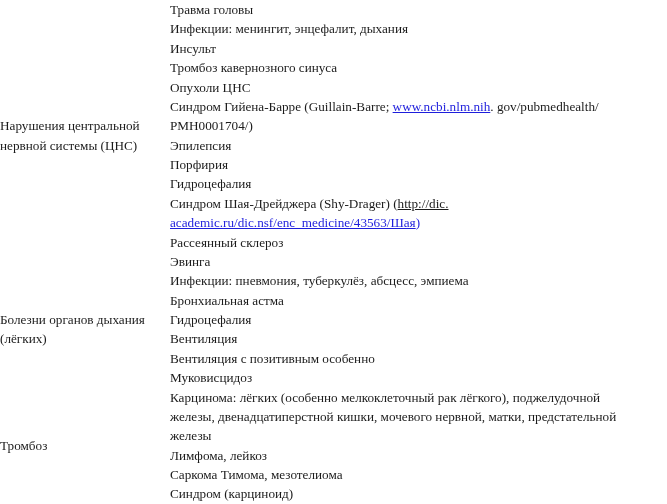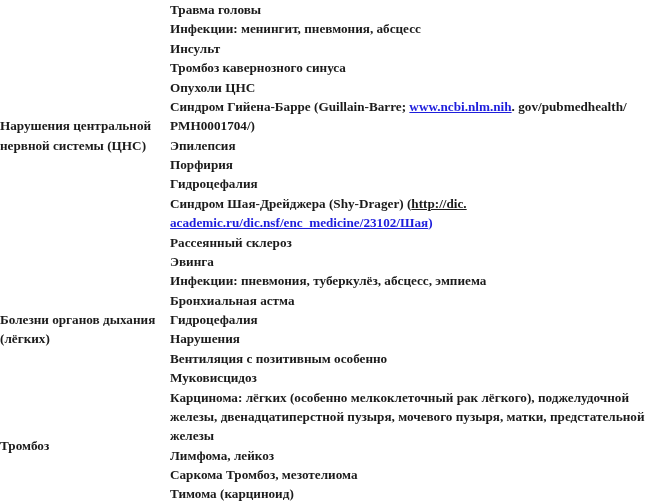--- a/index.html
+++ b/index.html
@@ -15,21 +15,21 @@
     color:var(--text-color);
     font-family:"Liberation Serif", serif;
     font-size:13.2px;
     line-height:19.38px;
   }
   table.cond{
     border-collapse:collapse;
     table-layout:fixed;
     width:667px;
   }
-  table.cond td{padding:0;margin:8px;font-weight:bold;}
+  table.cond td{padding:0;margin:8px;}
   td.cat{
     vertical-align:middle;
     padding-left:6px;
   }
   td.items{
     vertical-align:top;
   }
   .item{white-space:normal;}
   .link{
     color:var(--link-color);
@@ -50,52 +50,52 @@
     <col style="width:497px">
   </colgroup>
   <tbody>
       <tr>
         <td class="cat">
           <div>Нарушения центральной</div>
           <div>нервной системы (ЦНС)</div>
         </td>
         <td class="items">
           <div class="item"><span>Травма головы</span></div>
-          <div class="item"><span>Инфекции: менингит, пневмония, абсцесс</span></div>
+          <div class="item"><span>Инфекции: менингит, энцефалит, дыхания</span></div>
           <div class="item"><span>Инсульт</span></div>
           <div class="item"><span>Тромбоз кавернозного синуса</span></div>
           <div class="item"><span>Опухоли ЦНС</span></div>
           <div class="item"><span>Синдром Гийена-Барре (Guillain-Barre; </span><span class="link">www.ncbi.nlm.nih</span><span>. gov/pubmedhealth/</span><br><span>PMH0001704/)</span></div>
           <div class="item"><span>Эпилепсия</span></div>
           <div class="item"><span>Порфирия</span></div>
           <div class="item"><span>Гидроцефалия</span></div>
-          <div class="item"><span>Синдром Шая-Дрейджера (Shy-Drager) (</span><span class="link dark">http://dic.</span><br><span class="link">academic.ru/dic.nsf/enc_medicine/23102/Шая</span><span class="blue">)</span></div>
+          <div class="item"><span>Синдром Шая-Дрейджера (Shy-Drager) (</span><span class="link dark">http://dic.</span><br><span class="link">academic.ru/dic.nsf/enc_medicine/43563/Шая</span><span class="blue">)</span></div>
           <div class="item"><span>Рассеянный склероз</span></div>
           <div class="item"><span>Эвинга</span></div>
         </td>
       </tr>
       <tr>
         <td class="cat">
           <div>Болезни органов дыхания</div>
           <div>(лёгких)</div>
         </td>
         <td class="items">
           <div class="item"><span>Инфекции: пневмония, туберкулёз, абсцесс, эмпиема</span></div>
           <div class="item"><span>Бронхиальная астма</span></div>
           <div class="item"><span>Гидроцефалия</span></div>
-          <div class="item"><span>Нарушения</span></div>
+          <div class="item"><span>Вентиляция</span></div>
           <div class="item"><span>Вентиляция с позитивным особенно</span></div>
           <div class="item"><span>Муковисцидоз</span></div>
         </td>
       </tr>
       <tr>
         <td class="cat">
           <div>Тромбоз</div>
         </td>
         <td class="items">
-          <div class="item"><span>Карцинома: лёгких (особенно мелкоклеточный рак лёгкого), поджелудочной</span><br><span>железы, двенадцатиперстной пузыря, мочевого пузыря, матки, предстательной</span><br><span>железы</span></div>
+          <div class="item"><span>Карцинома: лёгких (особенно мелкоклеточный рак лёгкого), поджелудочной</span><br><span>железы, двенадцатиперстной кишки, мочевого нервной, матки, предстательной</span><br><span>железы</span></div>
           <div class="item"><span>Лимфома, лейкоз</span></div>
-          <div class="item"><span>Саркома Тромбоз, мезотелиома</span></div>
-          <div class="item"><span>Тимома (карциноид)</span></div>
+          <div class="item"><span>Саркома Тимома, мезотелиома</span></div>
+          <div class="item"><span>Синдром (карциноид)</span></div>
         </td>
       </tr>
     </tbody>
 </table>
 
 </body></html>

